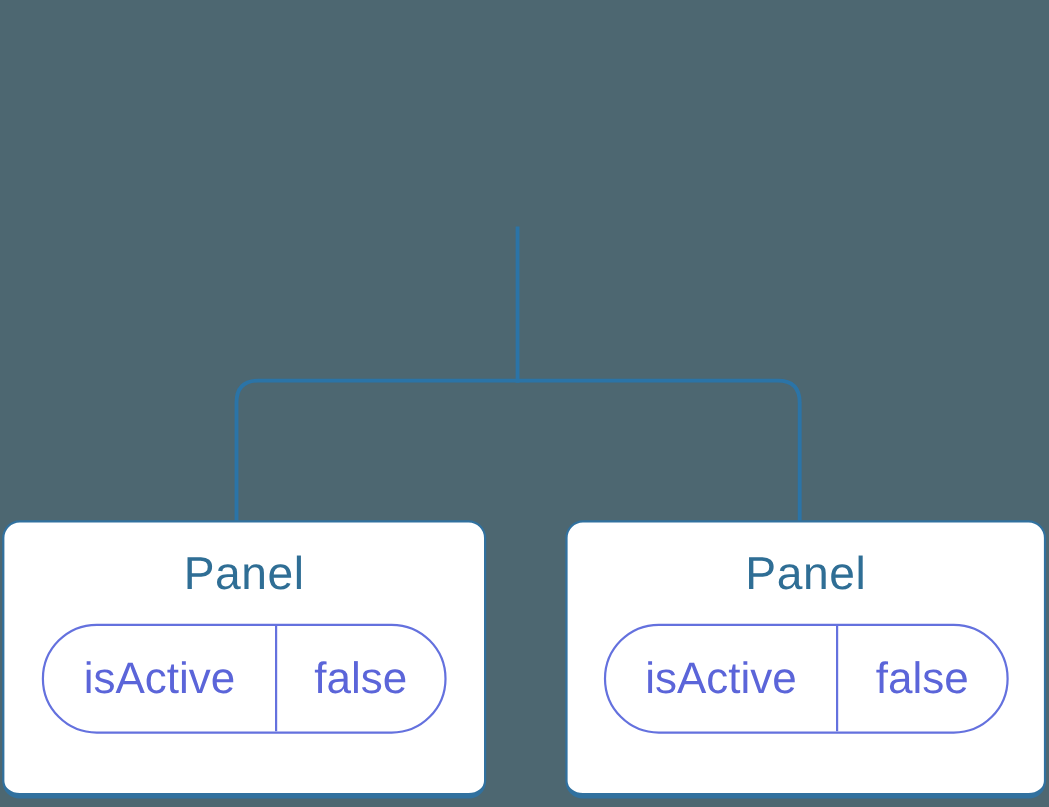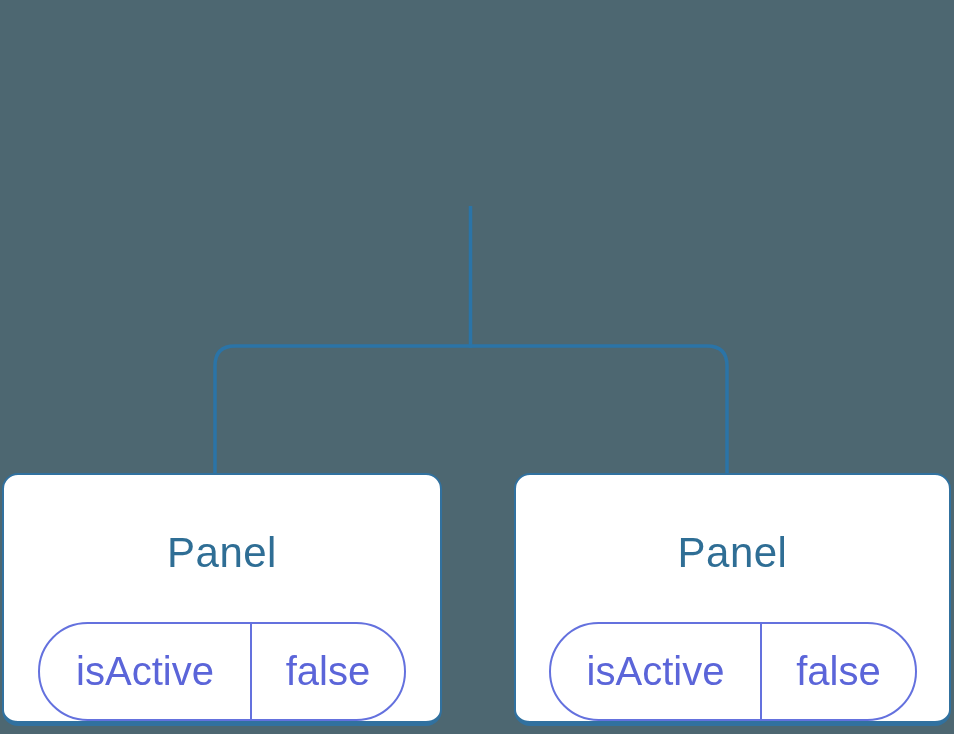--- a/index.html
+++ b/index.html
@@ -48,27 +48,27 @@
   }
   .node-panel-left  { left: 2px;   width: 440px; }
   .node-panel-right { left: 514px; width: 437px; }
   .node-label {
     color: #2f6e95;
     font-size: 42px;
     font-weight: 500;
     letter-spacing: 0.5px;
   }
   .panel-heading {
-    margin-top: 52px;
+    margin-top: 20px;
     line-height: 52px;
     height: 52px;
   }
   .state-pill {
     box-sizing: border-box;
-    margin-top: 43px;
+    margin-top: 20px;
     width: 368px;
     height: 100px;
     border: 2.5px solid #6471de;
     border-radius: 60px;
     display: flex;
     align-items: stretch;
     background: #ffffff;
     overflow: hidden;
   }
   .pill-cell {

